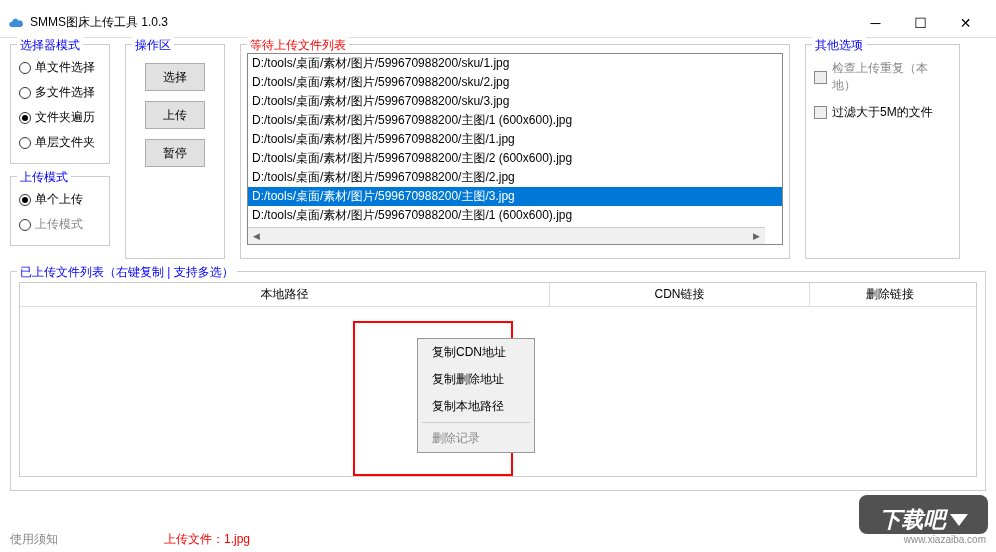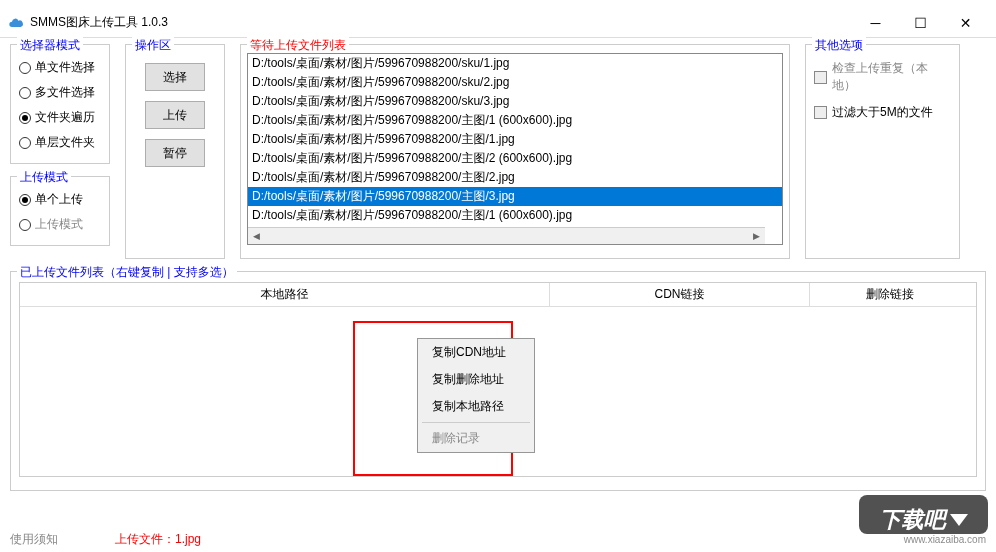--- a/index.html
+++ b/index.html
@@ -226,21 +226,21 @@
     }
     .menu-item.disabled {
       color: #888;
     }
     .statusbar {
       position: absolute;
       bottom: 4px;
       left: 10px;
       right: 10px;
       display: flex;
-      gap: 57px;
+      gap: 106px;
       font-size: 12px;
     }
     .status-label { color: #888; }
     .status-red { color: #ff0000; }
     .watermark {
       position: absolute;
       right: 0;
       bottom: 0;
       width: 145px;
       height: 65px;

